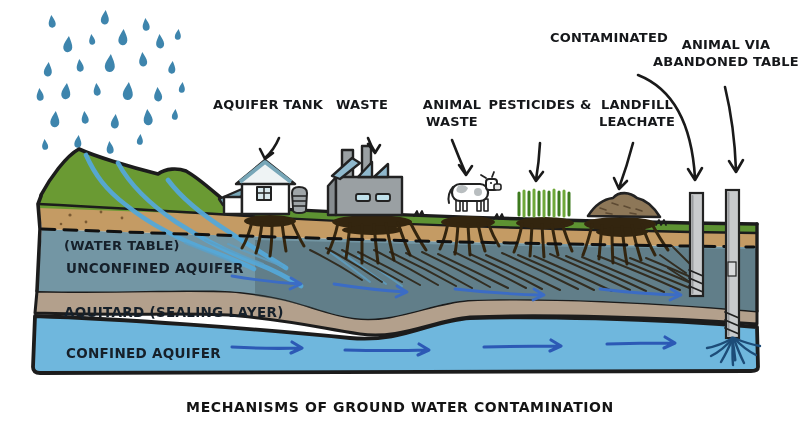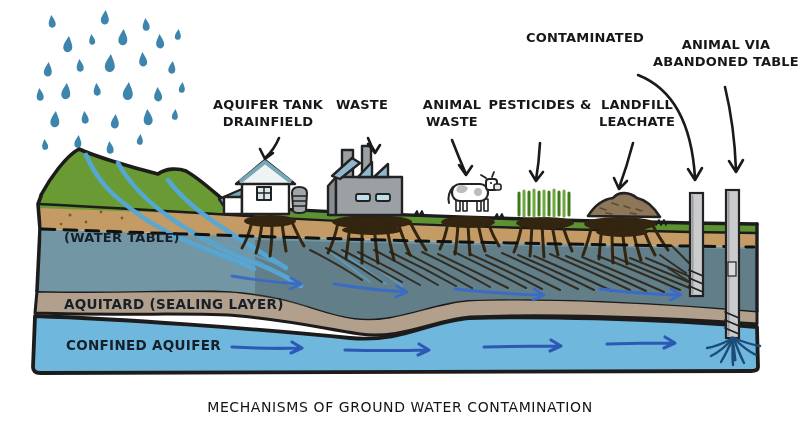--- a/index.html
+++ b/index.html
@@ -4,23 +4,23 @@
 <style>
   html,body{margin:0;padding:0;background:#ffffff;}
   #stage{position:relative;width:800px;height:446px;background:#ffffff;overflow:hidden;
          font-family:"DejaVu Sans", sans-serif;}
   #art{position:absolute;left:0;top:0;}
   .ln{fill:none;stroke-linecap:round;stroke-linejoin:round;}
   .src-lbl{position:absolute;transform:translateX(-50%);text-align:center;
            font-size:13px;font-weight:700;line-height:17px;color:#15171a;
            letter-spacing:.2px;white-space:nowrap;}
   .layer-lbl{position:absolute;font-size:13.5px;font-weight:700;color:#16202a;
-             letter-spacing:.3px;white-space:nowrap;}
+             letter-spacing:.3px;white-space:nowrap;margin-top:8px;}
   .caption{position:absolute;left:400px;top:399px;transform:translateX(-50%);
-           font-size:14px;font-weight:400;color:#141414;letter-spacing:.6px;
+           font-size:14px;font-weight:700;color:#141414;letter-spacing:.6px;
            white-space:nowrap;}
 </style>
 </head>
 <body>
 
 <div id="stage">
 
 <svg id="art" width="800" height="446" viewBox="0 0 800 446">
   <defs>
     <path id="drop" d="M0,-10 C2.5,-5 5,-1 5,2.5 A5,5.6 0 1,1 -5,2.5 C-5,-1 -2.5,-5 0,-10 Z"></path>
@@ -289,42 +289,42 @@
     <path d="M452,140 Q459,158 466,174 M459,165 L466,175 L472,166"></path>
     <path d="M540,143 Q539,162 536,180 M530,171 L536,181 L543,172"></path>
     <path d="M633,143 Q627,166 619,188 M614,178 L619,189 L627,181"></path>
     <path d="M638,75 C676,90 692,128 695,178 M688,169 L695,180 L702,168"></path>
     <path d="M725,87 C731,112 735,142 736,170 M729,161 L736,172 L743,160"></path>
   </g>
 </svg>
 
   <div class="src-lbl" style="left:268px;top:96px">
     <div>AQUIFER TANK</div>
-      <div>DRAINFIELD</div>
   </div>
   <div class="src-lbl" style="left:362px;top:96px">
       <div>WASTE</div>
   </div>
   <div class="src-lbl" style="left:452px;top:96px">
     <div>ANIMAL</div>
       <div>WASTE</div>
   </div>
   <div class="src-lbl" style="left:540px;top:96px">
     <div>PESTICIDES &amp;</div>
   </div>
   <div class="src-lbl" style="left:637px;top:96px">
     <div>LANDFILL</div>
       <div>LEACHATE</div>
   </div>
-  <div class="src-lbl" style="left:585px;top:29px">
+  <div class="src-lbl" style="left:609px;top:29px">
     <div>CONTAMINATED</div>
   </div>
   <div class="src-lbl" style="left:726px;top:36px">
     <div>ANIMAL VIA</div>
       <div>ABANDONED TABLE</div>
   </div>
 
   <div class="layer-lbl" style="left:64px;top:230px;font-size:13px">(WATER TABLE)</div>
+  <div class="layer-lbl" style="left:66px;top:252px">UNCONFINED AQUIFER</div>
   <div class="layer-lbl" style="left:64px;top:296px">AQUITARD (SEALING LAYER)</div>
   <div class="layer-lbl" style="left:66px;top:337px">CONFINED AQUIFER</div>
 
   <div class="caption">MECHANISMS OF GROUND WATER CONTAMINATION</div>
 </div>
 
 </body></html>

